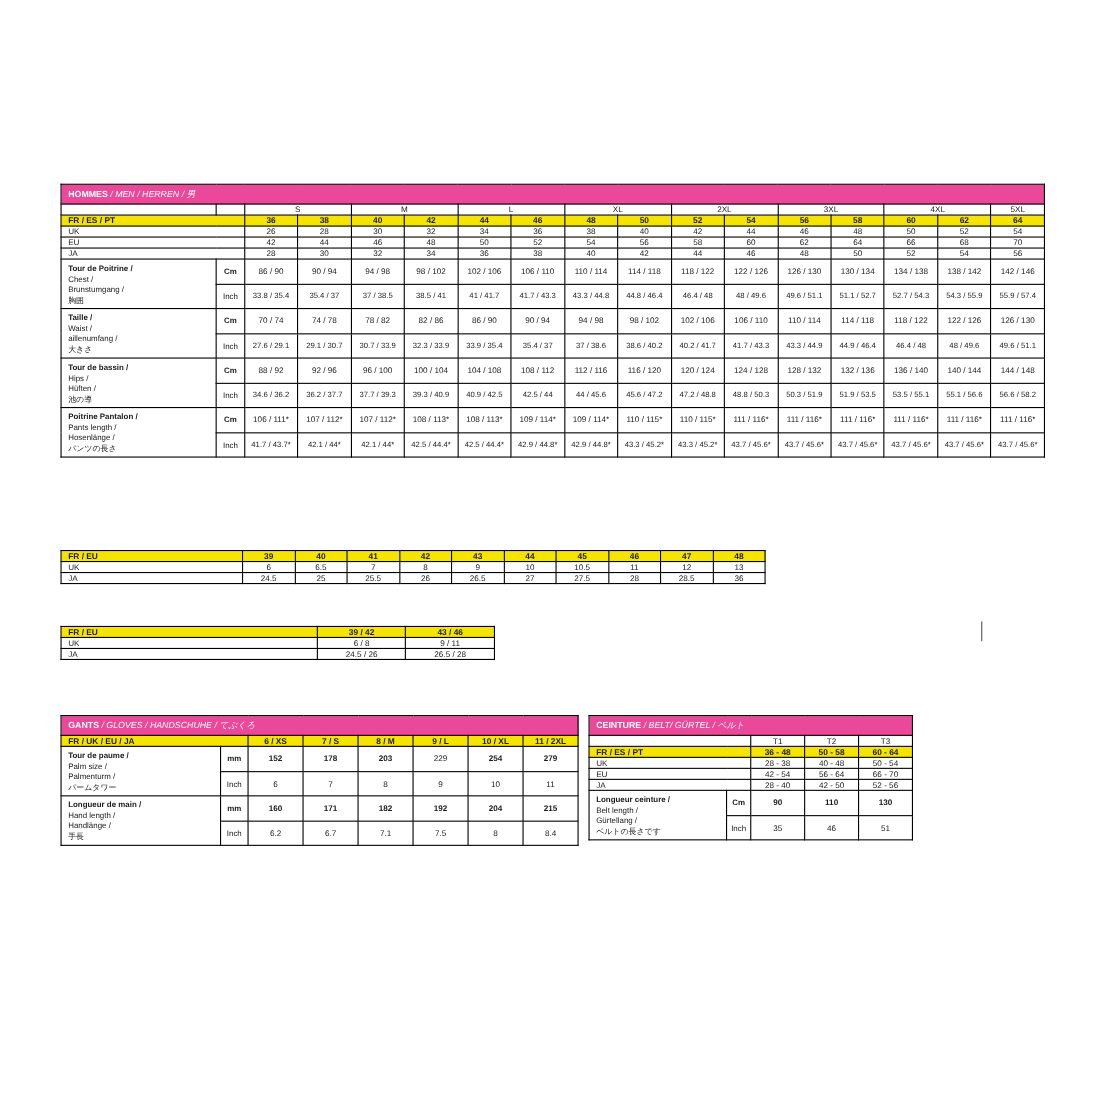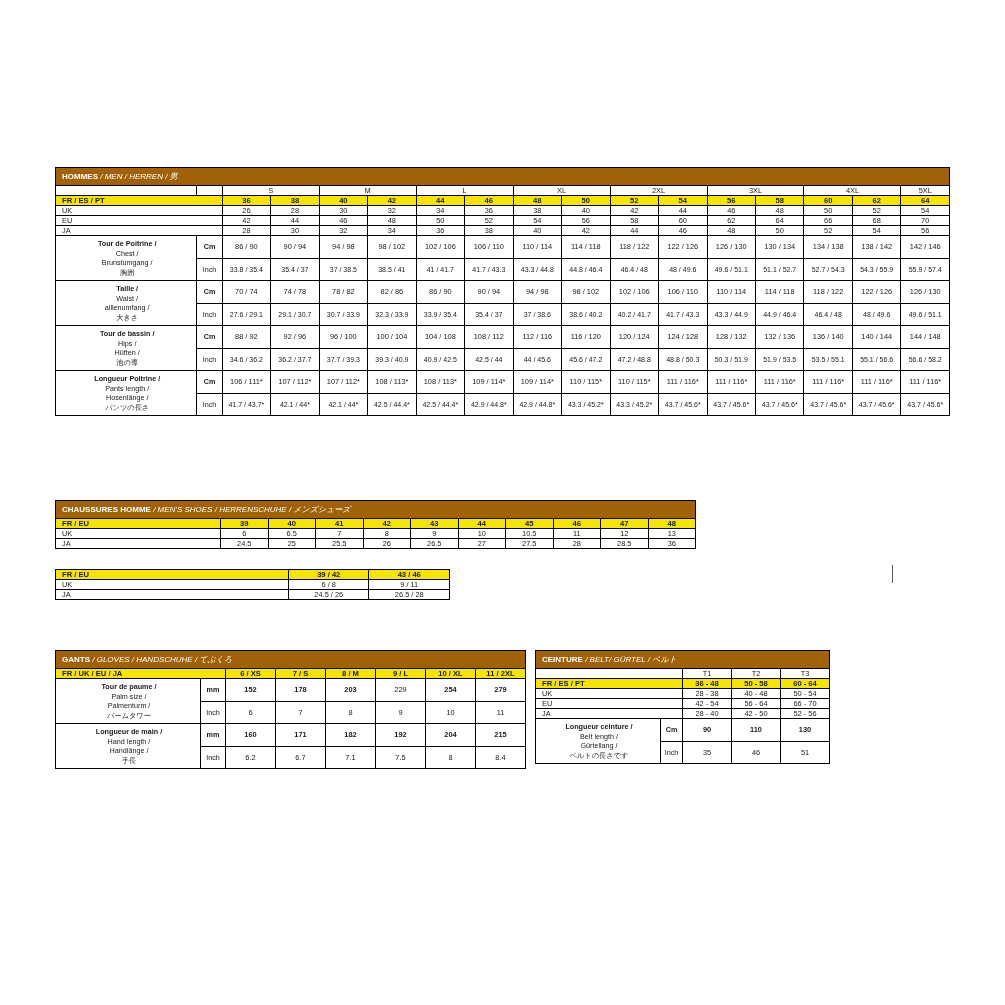--- a/index.html
+++ b/index.html
@@ -3,27 +3,27 @@
 <meta charset="utf-8">
 <style>
   html,body{margin:0;padding:0;background:#fff;}
   body{width:1005px;height:1005px;font-family:"Liberation Sans",sans-serif;color:#1a1a1a;position:relative;}
   .canvas{position:absolute;left:0;top:0;width:1005px;height:1005px;}
 
   table{border-collapse:collapse;table-layout:fixed;}
   td,th{border:1px solid #000;padding:0;font-size:7.4px;font-weight:normal;text-align:center;vertical-align:middle;background:#fff;}
 
   
-  .hdrbar td{background:#a16207;color:#fff;text-align:left;padding:3px 6px 3px 6px;font-size:8px;border:1px solid #000;}
+  .hdrbar td{background:#ec4899;color:#fff;text-align:left;padding:3px 6px 3px 6px;font-size:8px;border:1px solid #000;}
   .hdrbar .b{font-weight:bold;}
   .hdrbar .n{font-weight:normal;font-style:italic;}
 
   .yellow td{background:#f5e400;font-weight:bold;font-size:7.6px;margin-top:16px;}
   .rowlabel{text-align:left;padding-left:6px;font-size:7.4px;}
-  .measlabel{text-align:center;padding:3px 4px 3px 6px;font-size:7.2px;line-height:1.32;}
+  .measlabel{text-align:left;padding:3px 4px 3px 6px;font-size:7.2px;line-height:1.32;}
   .measlabel b{font-weight:bold;}
   .unit{font-size:7.2px;}
   .small{font-size:7px;}
 
   
   #mens{position:absolute;left:55px;top:167px;width:895px;}
   #shoes{position:absolute;left:55px;top:500px;width:640px;}
   #socks{position:absolute;left:55px;top:569px;width:395px;}
   #gloves{position:absolute;left:55px;top:650px;width:470px;}
   #belt{position:absolute;left:535px;top:650px;width:295px;}
@@ -258,21 +258,21 @@
       <td class="small">48.8 / 50.3</td>
       <td class="small">50.3 / 51.9</td>
       <td class="small">51.9 / 53.5</td>
       <td class="small">53.5 / 55.1</td>
       <td class="small">55.1 / 56.6</td>
       <td class="small">56.6 / 58.2</td>
     </tr>
 
     <tr>
       <td rowspan="2" class="measlabel">
-        <b>Longueur Poitrine /</b><br>
+        <b>Poitrine Pantalon /</b><br>
         <span>Pants length /</span><br>
         <span>Hosenlänge /</span><br>
         <span>パンツの長さ</span>
       </td>
       <td class="unit" style="font-weight:bold">Cm</td>
       <td>106 / 111*</td>
       <td>107 / 112*</td>
       <td>107 / 112*</td>
       <td>108 / 113*</td>
       <td>108 / 113*</td>
@@ -307,26 +307,20 @@
     </tr>
   </tbody>
     </table>
 
   <table id="shoes">
     <colgroup>
       <col style="width:165px">
       <col span="10" style="width:47.5px">
     </colgroup>
     <tbody>
-        <tr class="hdrbar">
-      <td colspan="11">
-        <span class="b">CHAUSSURES HOMME</span>
-        <span class="n">/ MEN'S SHOES / HERRENSCHUHE / メンズシューズ</span>
-      </td>
-    </tr>
     <tr class="yellow">
       <td class="rowlabel">FR / EU</td>
       <td>39</td>
       <td>40</td>
       <td>41</td>
       <td>42</td>
       <td>43</td>
       <td>44</td>
       <td>45</td>
       <td>46</td>

